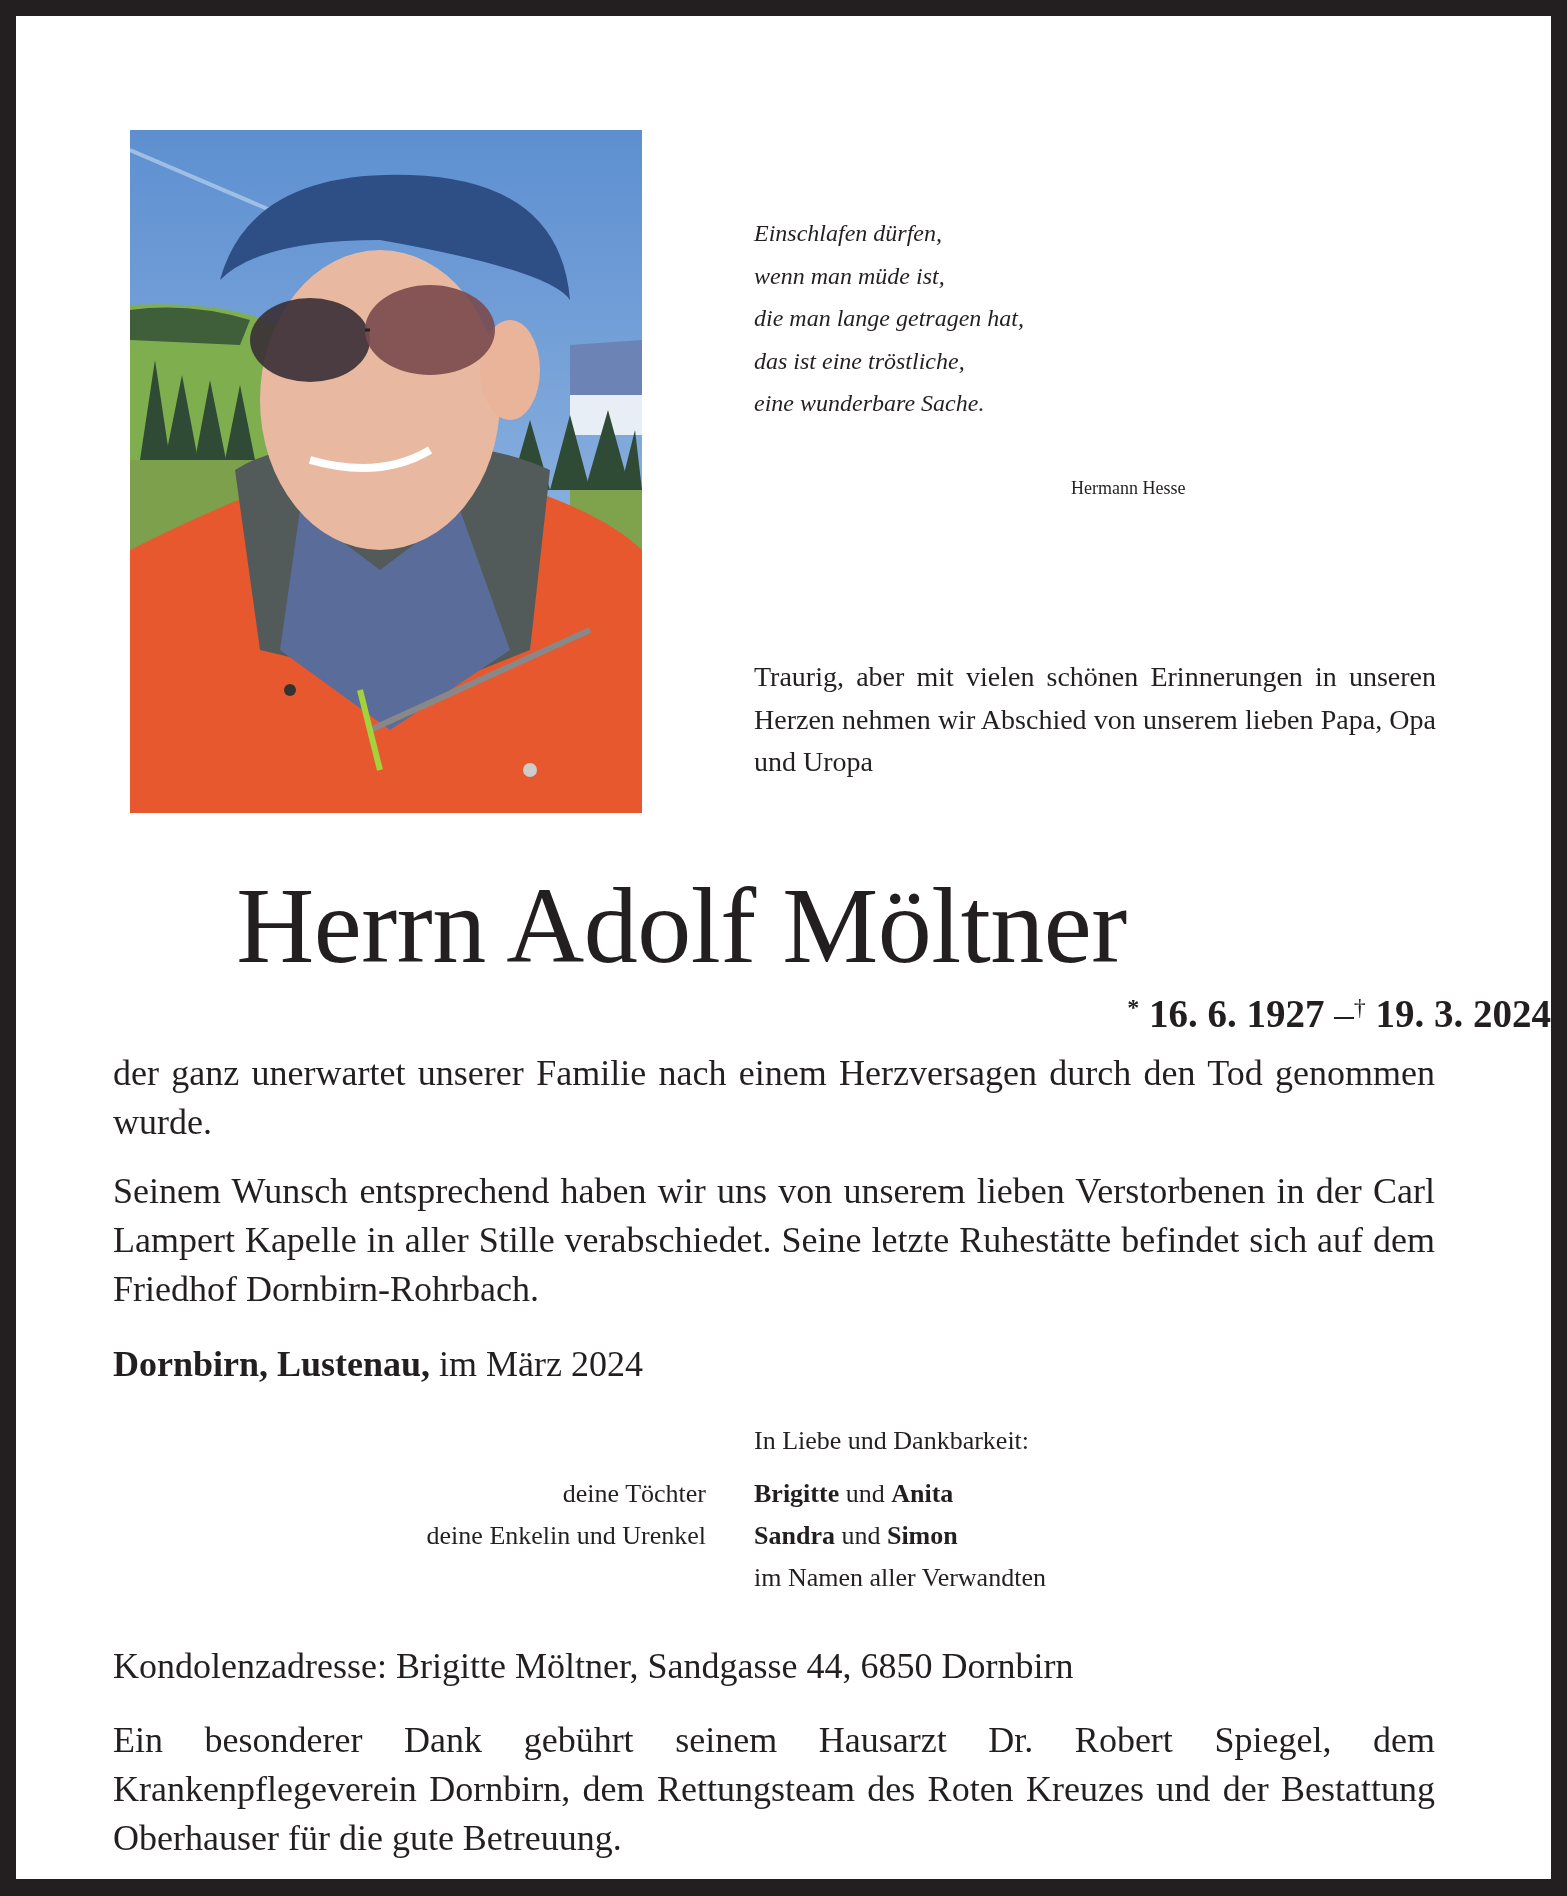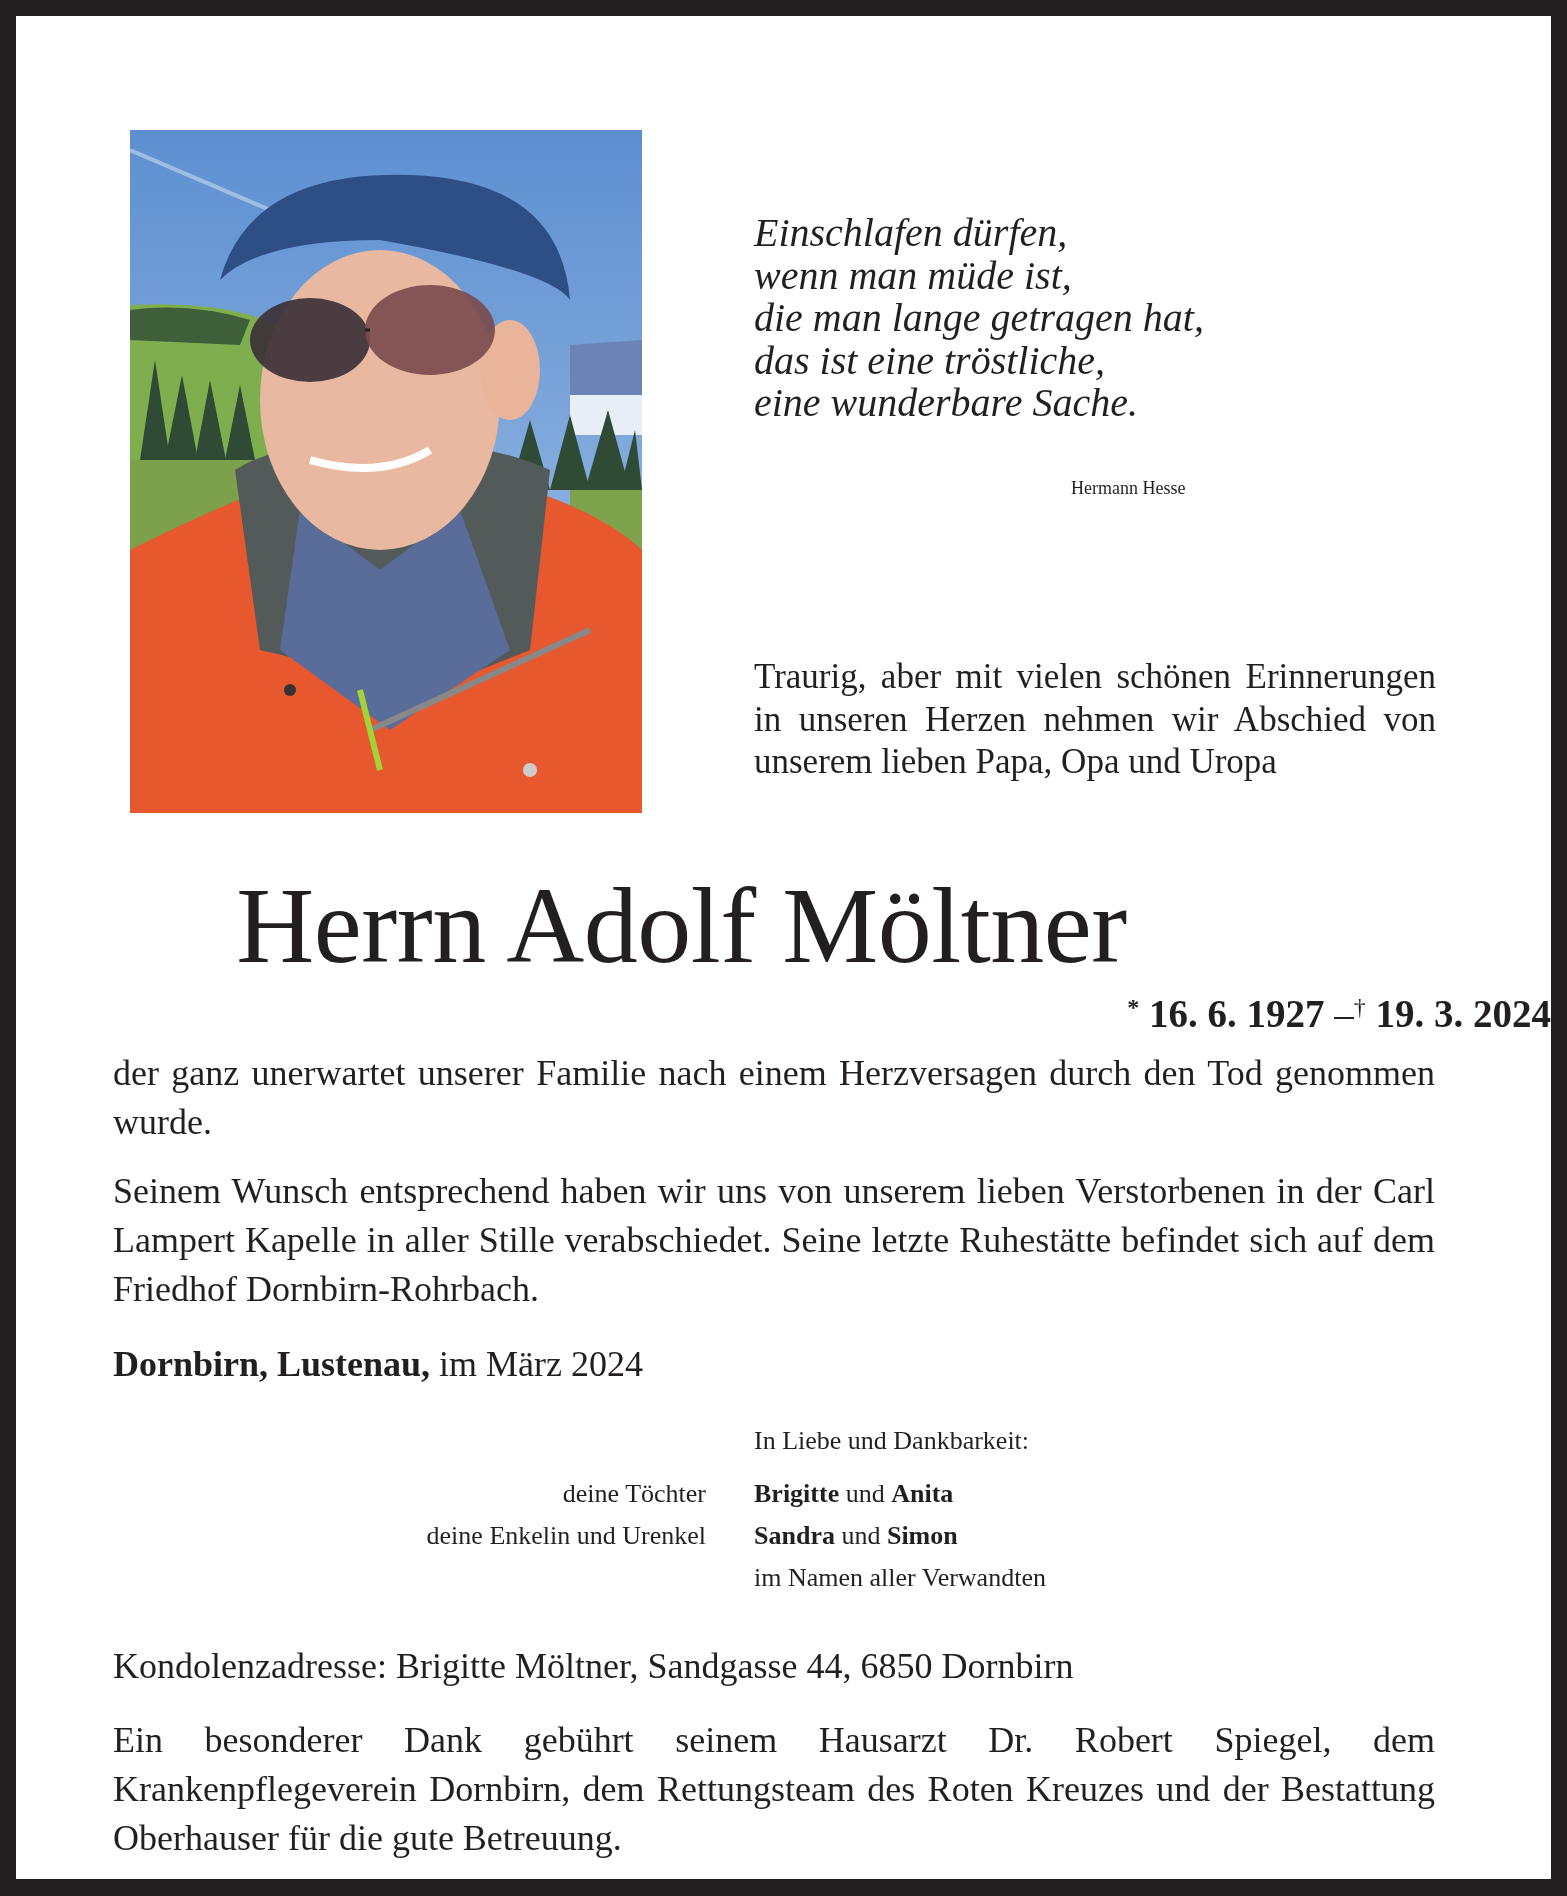--- a/index.html
+++ b/index.html
@@ -1,23 +1,23 @@
 <!DOCTYPE html>
 <html><head>
 <meta charset="utf-8">
 <style>
   html,body{margin:0;padding:0;}
   body{width:1567px;height:1896px;background:#231f20;position:relative;overflow:hidden;
        font-family:"Liberation Serif","DejaVu Serif",serif;color:#231f20;}
   .page{position:absolute;left:16px;top:16px;width:1535px;height:1863px;background:#fff;}
   .photo{position:absolute;left:114px;top:114px;width:512px;height:683px;overflow:hidden;}
-  .poem{position:absolute;left:738px;top:196px;font-style:italic;font-size:40px;line-height:42.5px;}
+  .poem{position:absolute;left:738px;top:196px;font-style:italic;font-size:24px;line-height:42.5px;}
   .poem div{white-space:nowrap;}
   .author{position:absolute;left:1055px;top:462px;font-size:18px;}
-  .intro{position:absolute;left:738px;top:640px;width:682px;font-size:35px;line-height:42.5px;text-align:justify;text-align-last:left;}
+  .intro{position:absolute;left:738px;top:640px;width:682px;font-size:28px;line-height:42.5px;text-align:justify;text-align-last:left;}
   .name{position:absolute;left:0;width:1331px;top:848px;text-align:center;font-size:108px;letter-spacing:-0.5px;}
   .dates{position:absolute;left:0;width:1535px;top:975px;text-align:right;font-size:39px;font-weight:bold;}
   .dates sup{font-size:24px;font-weight:bold;vertical-align:12px;}
   .para{position:absolute;left:97px;width:1322px;font-size:36px;line-height:49px;text-align:justify;text-align-last:left;}
   .sig{position:absolute;font-size:26px;line-height:42.5px;}
   .sig-left{right:845px;text-align:center;}
   .sig-right{left:738px;}
   b{font-weight:bold;}
 </style>
 </head>

